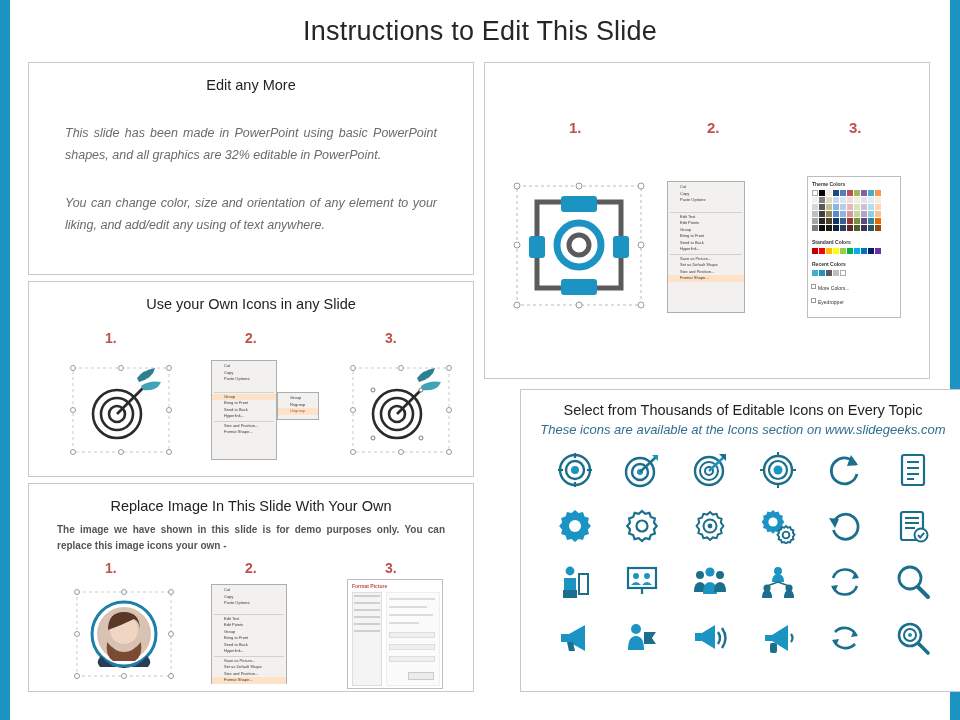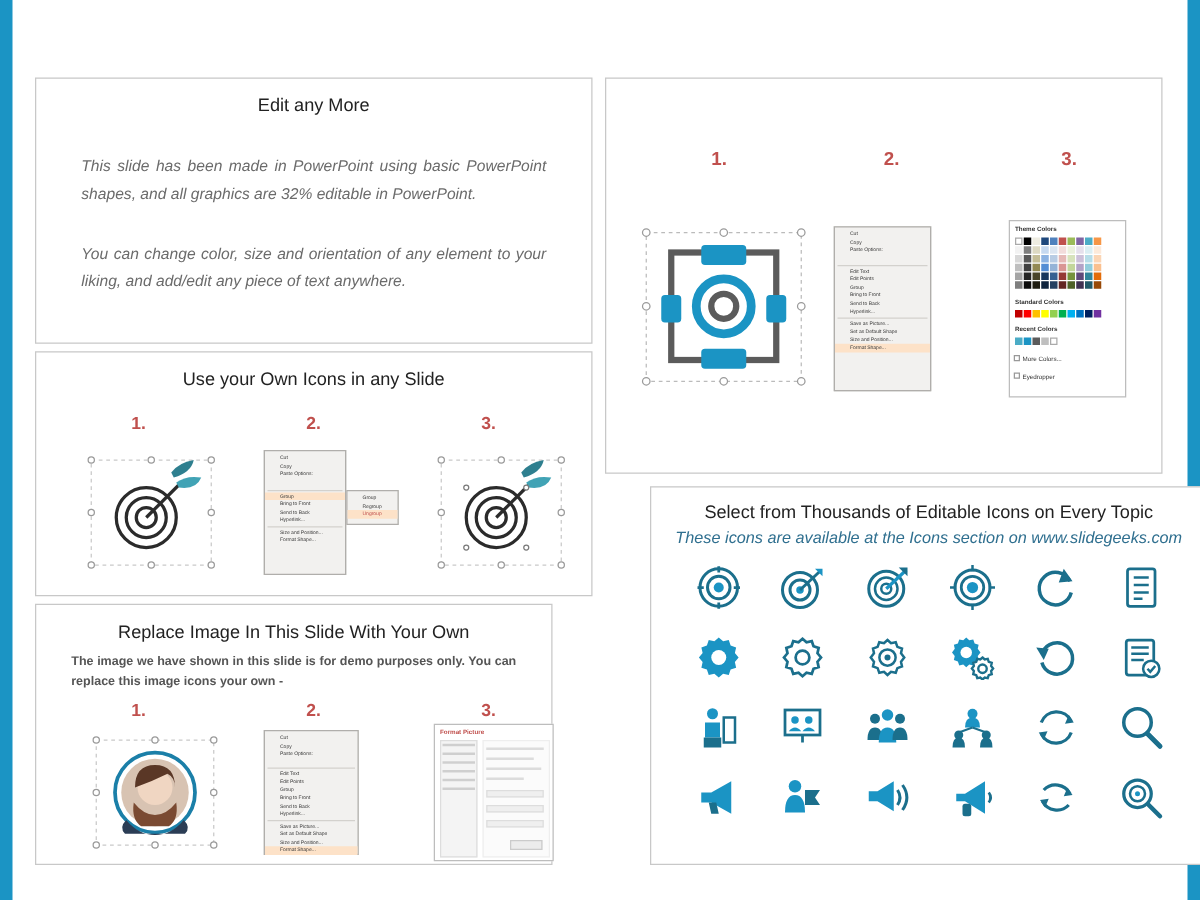--- a/index.html
+++ b/index.html
@@ -101,21 +101,21 @@
   .menu .mi.hl { background: #fde2c8; }
   .menu .sep { height: 1px; background: #d3d1cd; margin: 1px 2px; }
 
   .swatchgrid { position: absolute; display: grid; gap: 1px; }
   .sw { width: 6px; height: 6px; }
 
   
   #panel-icons { left: 28px; top: 281px; width: 446px; height: 196px; }
 
   
-  #panel-image { left: 28px; top: 483px; width: 414px; height: 209px; }
+  #panel-image { left: 28px; top: 483px; width: 446px; height: 209px; }
   .para-small {
     color: #555;
     font-size: 10px;
     line-height: 1.55;
     text-align: justify;
     margin: 8px 28px 0 28px;
     font-weight: bold;
   }
 
   
@@ -134,25 +134,26 @@
   svg { display: block; }
 </style>
 </head>
 <body>
 
 <div class="slide">
 
   <div class="accent-bar"></div>
   <div class="accent-bar right"></div>
 
+  <div class="title">Instructions to Edit This Slide</div>
 
   <div class="panel" id="panel-edit-shape">
     <div class="panel-title">Edit any More</div>
     <div class="para first">This slide has been made in PowerPoint using basic PowerPoint shapes, and all graphics are 32% editable in PowerPoint.</div>
-    <div class="para second">You can change color, size and orientation of any element to your liking, and add/edit any piece of text anywhere.</div>
+    <div class="para second">You can change color, size and orientation of any element to your liking, and add/edit any using of text anywhere.</div>
   </div>
 
   <div class="panel" id="panel-resize">
 
     <div class="num-row">
       <span class="num" style="left:84px;top:30px;font-size:15px;">1.</span>
       <span class="num" style="left:222px;top:30px;font-size:15px;">2.</span>
       <span class="num" style="left:364px;top:30px;font-size:15px;">3.</span>
     </div>
 

